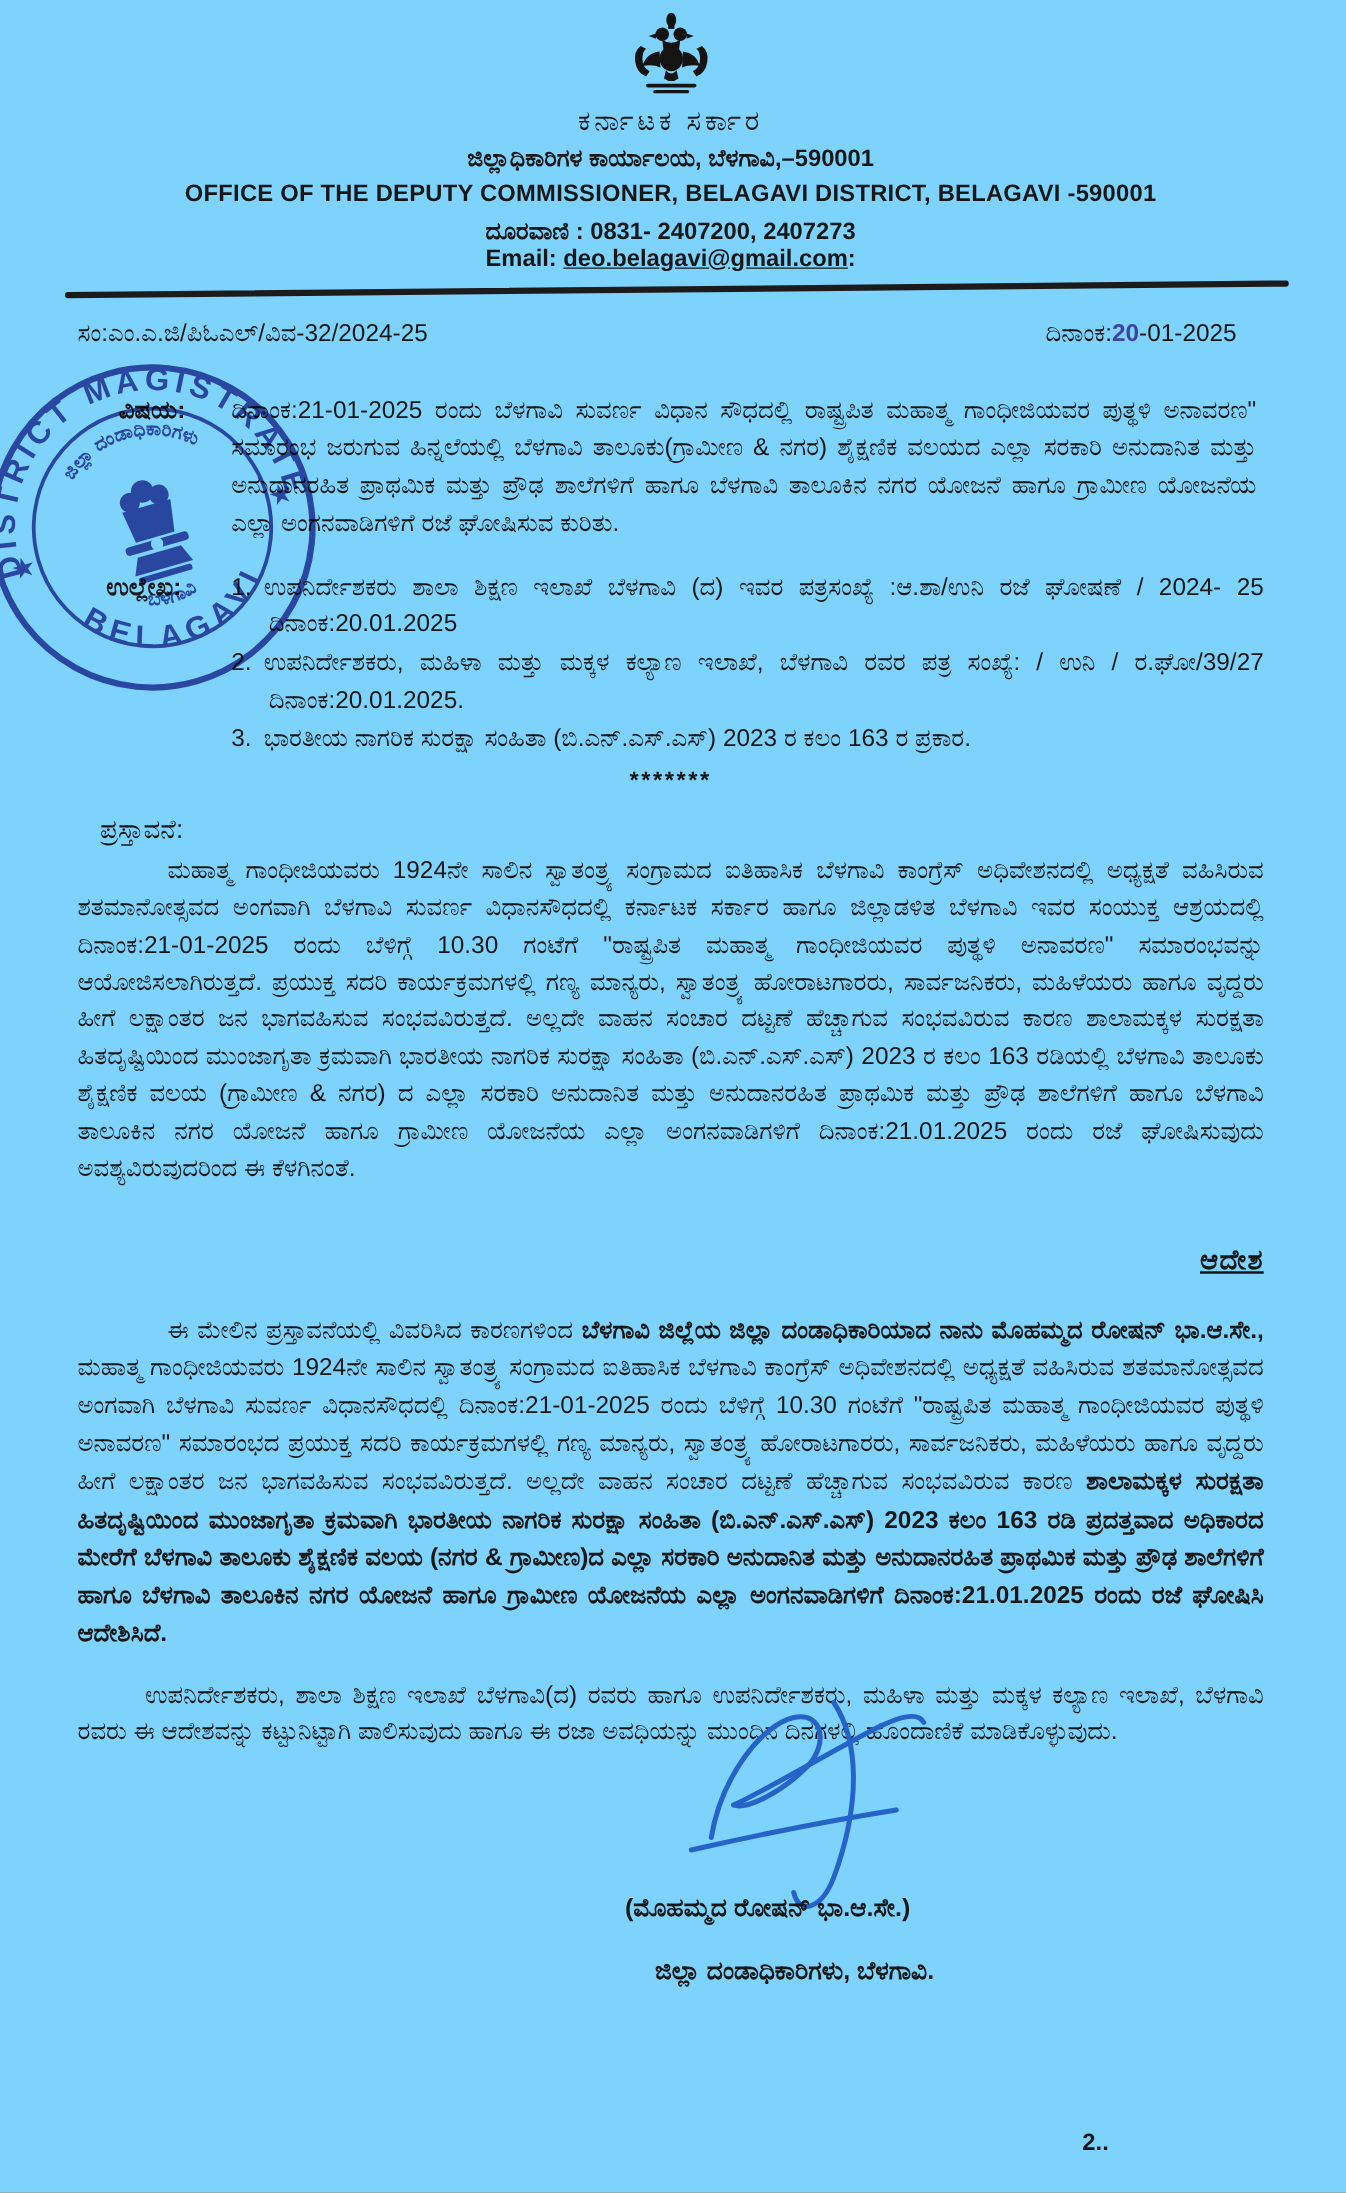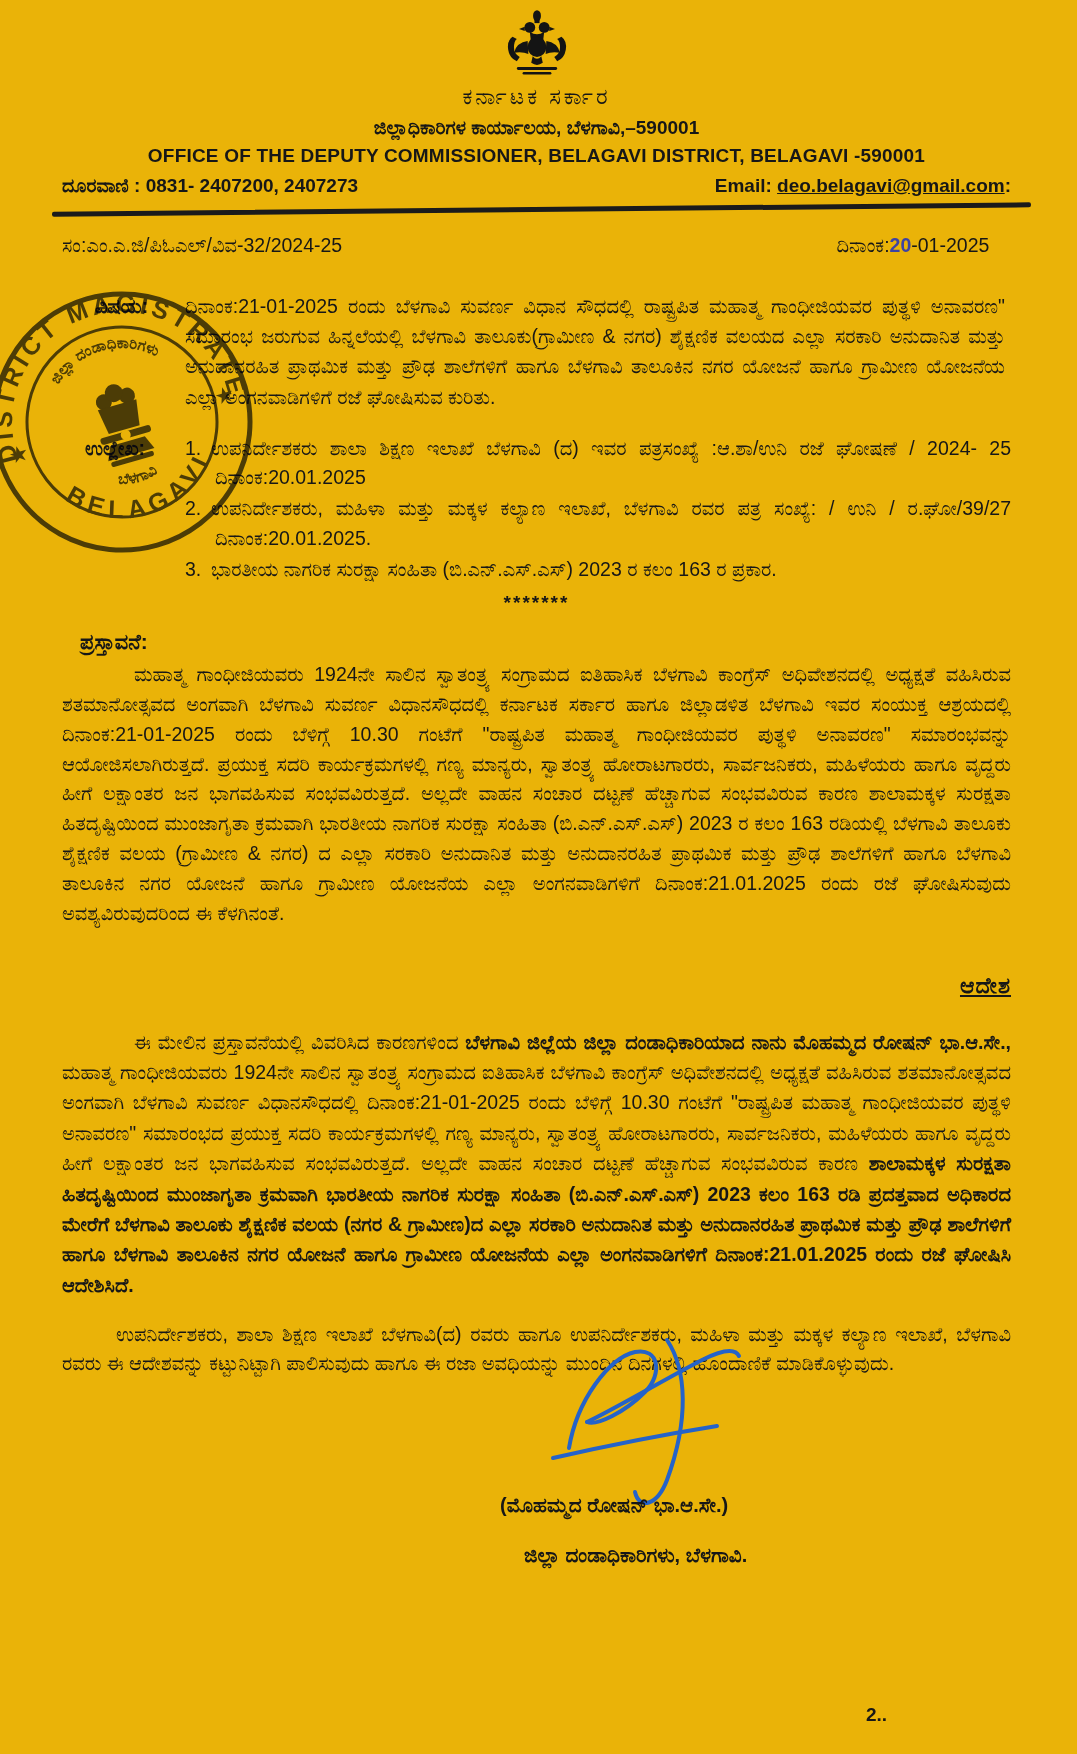--- a/index.html
+++ b/index.html
@@ -1,33 +1,33 @@
 <!DOCTYPE html>
 <html><head>
 <meta charset="utf-8">
 <style>
   html,body{margin:0;padding:0;background:#8a8a8a;}
   .page{
     position:relative;
     width:1077px;height:1754px;
     margin:0 auto;
-    background:#eab308;
+    background:#7dd3fc;
     font-family:"Liberation Sans", sans-serif;
     color:#171717;
     overflow:hidden;
   }
   .inner{position:relative;padding:8px 66px 0 62px;}
 
   
   .hdr{text-align:center;}
   .emblem{display:block;margin:0 auto;width:72px;height:72px;}
   .govt-title{font-size:22px;letter-spacing:3px;margin-top:4px;}
   .office-kn{font-size:19px;margin-top:7px;font-weight:bold;}
   .office-en{font-size:19px;font-weight:bold;margin-top:6px;letter-spacing:.2px;}
-  .contact-row{display:flex;justify-content:space-between;margin-top:8px;font-size:19px;}
+  .contact-row{display:flex;justify-content:space-between;margin-top:8px;font-size:19px;flex-direction:column;}
   .contact-row .phone{font-weight:bold;}
   .contact-row .email-wrap{font-weight:bold;}
   .contact-row .email{ text-decoration:underline;}
   .rule{height:5px;background:#1b1b1b;margin:10px -20px 0 -10px;transform:rotate(-0.55deg);border-radius:2px;}
 
   
   .refrow{display:flex;justify-content:space-between;margin-top:22px;font-size:19.5px;}
   .refrow .date-part .hand{color:#3d43a3;font-weight:bold;}
 
   
@@ -38,21 +38,21 @@
   
   .refs{display:flex;margin-top:22px;font-size:19.5px;line-height:1.5;}
   .refs .lbl{font-weight:bold;width:100px;flex:none;margin-left:23px;}
   .refs ol{list-style:none;margin:0;padding:0;flex:1;}
   .refs li{padding-left:30px;text-indent:-30px;text-align:justify;margin-bottom:2px;}
   .refs li .num{display:inline-block;width:26px;text-indent:0;}
 
   .stars{text-align:center;font-size:19px;font-weight:bold;letter-spacing:2px;margin-top:6px;}
 
   
-  .pre-h{font-size:21px;font-weight:bold;margin:16px 0 0 18px;}
+  .pre-h{font-size:21px;font-weight:normal;margin:16px 0 0 18px;}
   .pre-p{font-size:19.5px;line-height:1.53;text-align:justify;margin-top:6px;text-indent:72px;}
 
   
   .order-h{text-align:right;font-size:22px;font-weight:bold;text-decoration:underline;margin-top:44px;letter-spacing:1px;}
   .order-p{font-size:19.5px;line-height:1.56;text-align:justify;margin-top:28px;text-indent:72px;}
   .order-p b{font-weight:bold;}
   .comp-p{font-size:19.5px;line-height:1.5;text-align:justify;margin-top:2px;text-indent:54px;}
 
   
   .sig-area{position:relative;margin-top:0;height:190px;}

